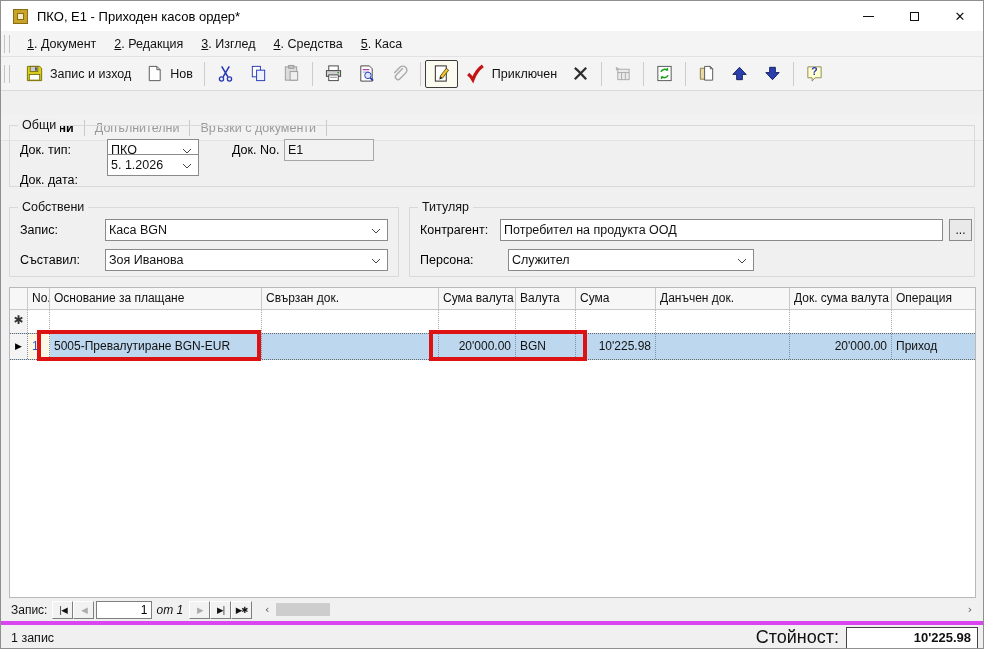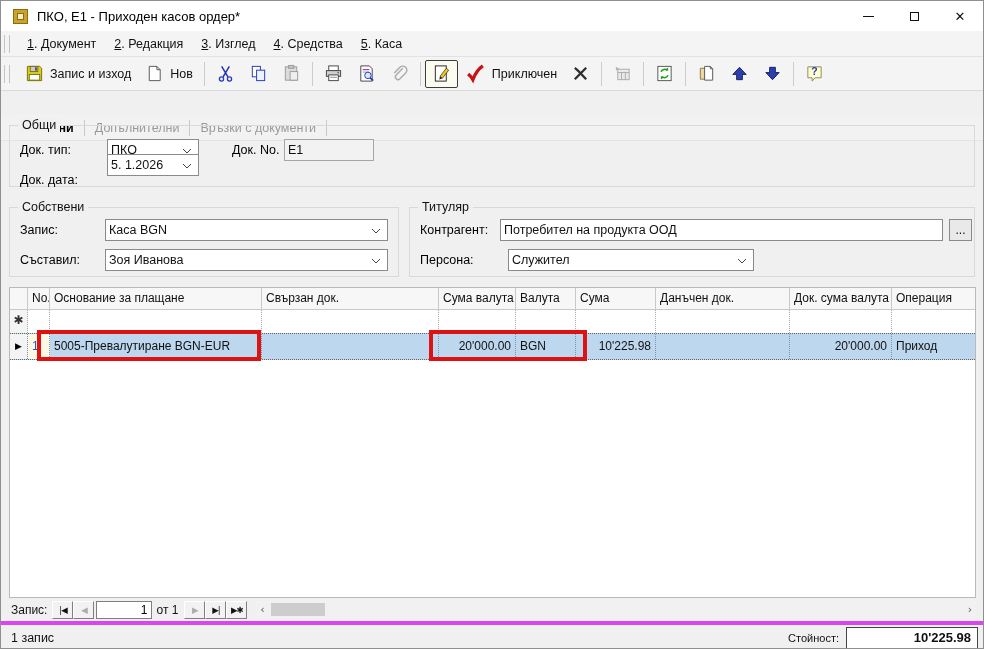--- a/index.html
+++ b/index.html
@@ -68,30 +68,30 @@
   .newmark{font-size:12px;color:#333;line-height:1.3;}
   .rowptr{font-size:9px;color:#000;}
   .cell-no-current{background:#fcf8e6 !important;color:#2a56c6;}
   .grid-empty{flex:1;background:#fff;}
   
   .navrow{position:absolute;left:0;top:597px;width:100%;height:23px;background:#f0f0f0;display:flex;align-items:center;box-sizing:border-box;padding-left:10px;}
   .navlabel{font-size:12px;margin-right:5px;}
   .navbtn{width:21px;height:18px;background:#f2f2f2;border:1px solid;border-color:#ffffff #7f7f7f #7f7f7f #ffffff;box-sizing:border-box;font-size:8.5px;display:flex;align-items:center;justify-content:center;font-family:"DejaVu Sans",sans-serif;color:#111;letter-spacing:-1px;}
   .navbtn.disabled{color:#ababab;}
   .navinput{width:56px;height:18px;border:1px solid #7f7f7f;background:#fff;box-sizing:border-box;font-size:12px;text-align:right;padding:0 4px;font-family:"Liberation Sans",sans-serif;margin:0 2px;}
-  .navof{font-size:12px;margin:0 6px 0 2px;}
+  .navof{font-size:12px;margin:0 6px 0 2px;font-style:italic;}
   .hscroll{flex:1;height:17px;display:flex;align-items:center;margin:0 6px 0 8px;background:#f1f1f1;}
   .harrow{width:14px;height:17px;display:flex;align-items:center;justify-content:center;font-size:11px;color:#555;font-family:"DejaVu Sans",sans-serif;}
   .htrack{flex:1;height:17px;position:relative;}
   .hthumb{position:absolute;left:2px;top:2px;width:54px;height:13px;background:#cdcdcd;}
   
   .statusbar{position:absolute;left:0;top:620px;width:100%;height:29px;background:#f0f0f0;border-top:4px solid #d946ef;box-sizing:border-box;display:flex;align-items:center;}
   .st-left{font-size:12.5px;margin-left:10px;}
   .st-right{margin-left:auto;display:flex;align-items:center;margin-right:5px;gap:7px;}
-  .st-vlabel{font-size:11px;}
+  .st-vlabel{font-size:18px;}
   .st-vbox{width:132px;height:22px;border:1px solid #444;background:#fff;box-sizing:border-box;font-size:13px;font-weight:bold;display:flex;align-items:center;justify-content:flex-end;padding-right:6px;}
   
   .annot{position:absolute;border:4px solid var(--annotation,#dd1212);box-sizing:border-box;z-index:30;pointer-events:none;}
   .annot1{left:36px;top:329px;width:224px;height:31px;}
   .annot2{left:428px;top:329px;width:158px;height:31px;}
 </style>
 </head>
 <body>
 
 <div class="win">

